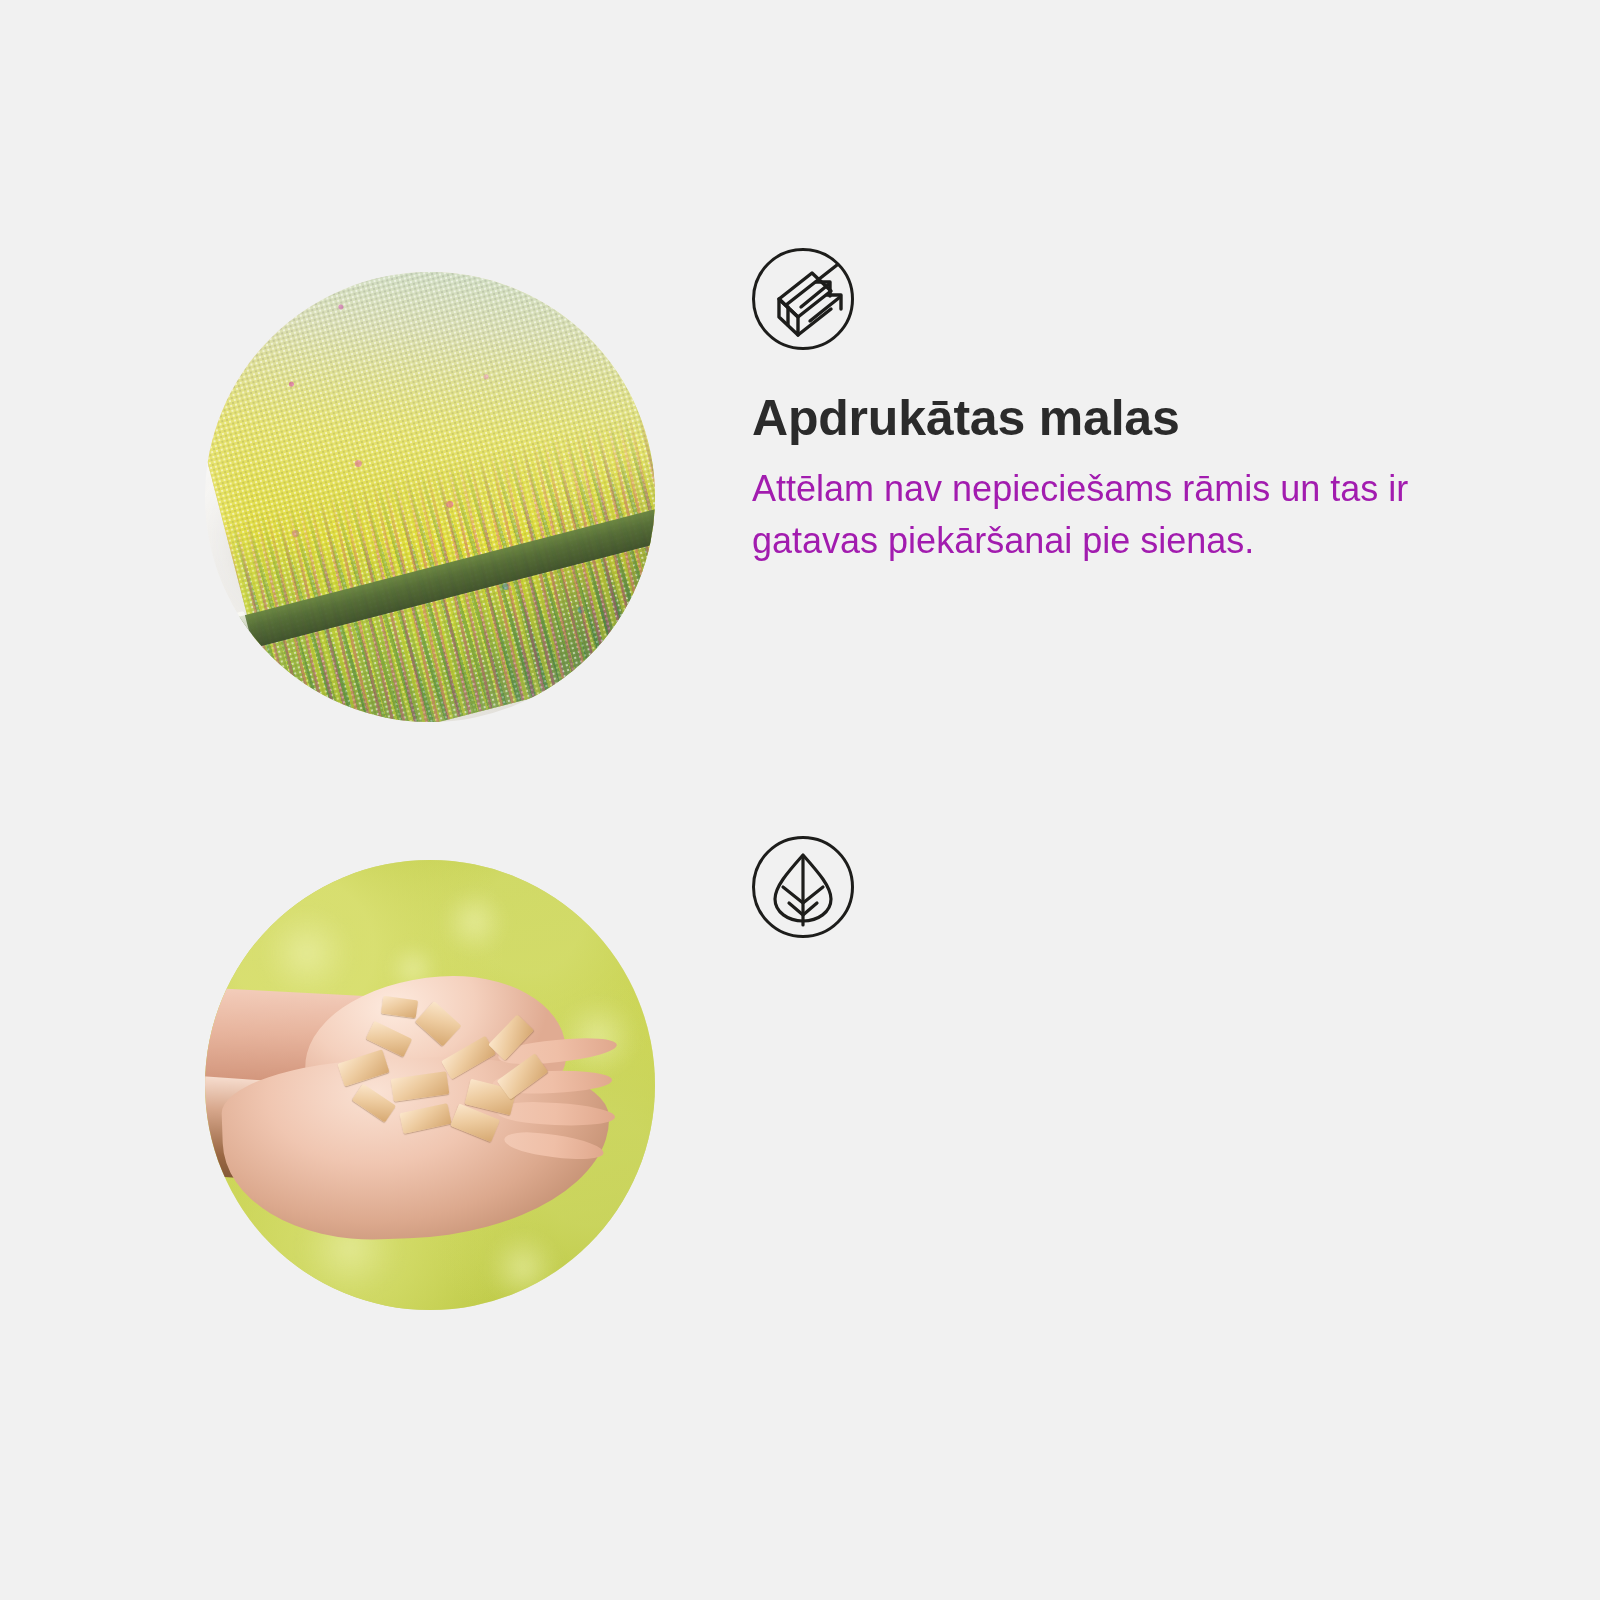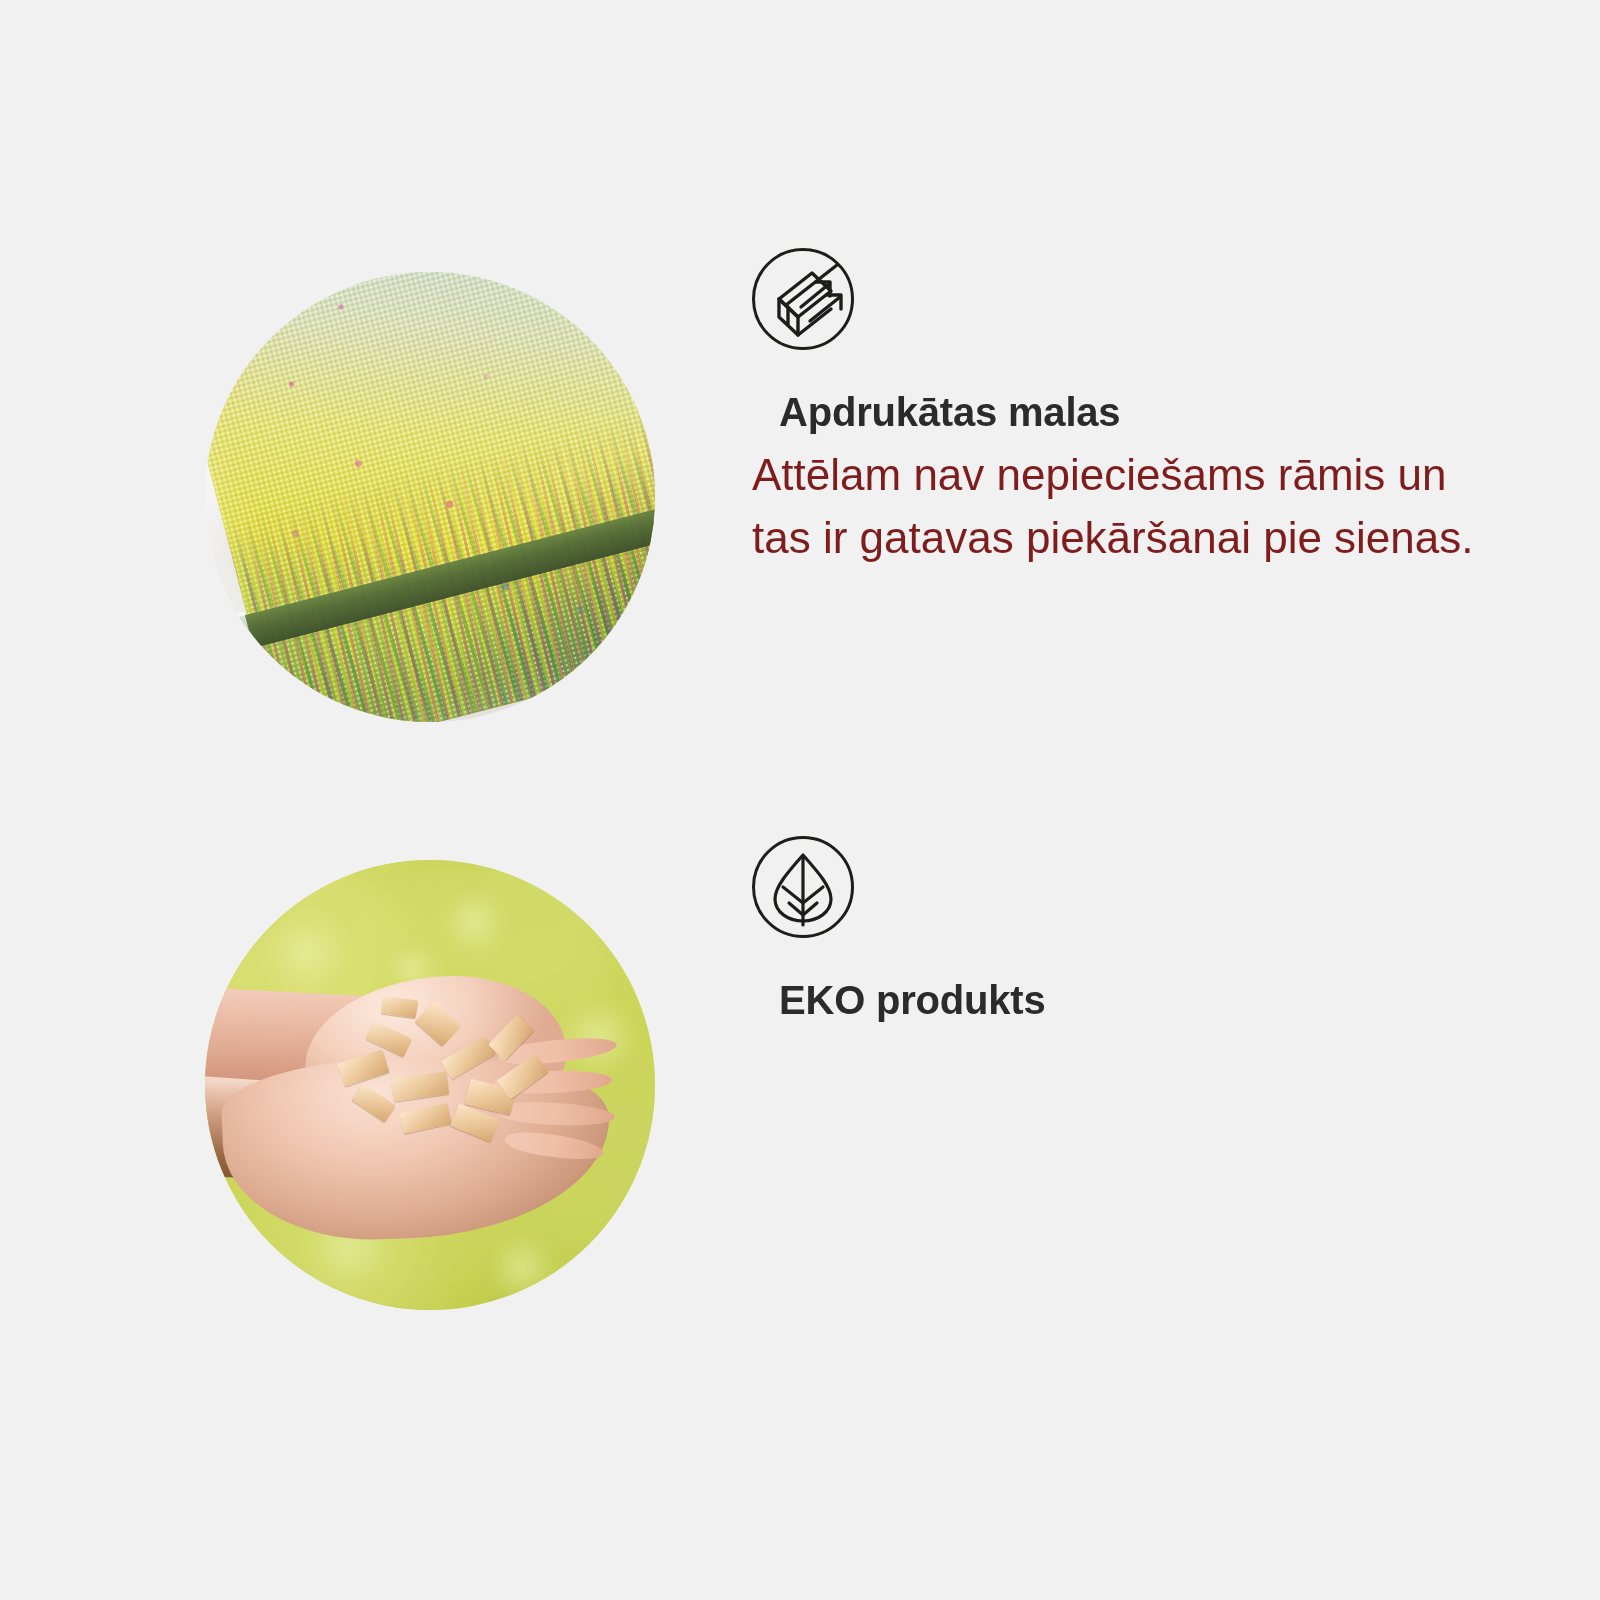--- a/index.html
+++ b/index.html
@@ -276,33 +276,32 @@
     width: 102px;
     height: 102px;
     border: 3px solid #1d1d1b;
     border-radius: 50%;
     display: block;
   }
   .icon-badge svg { display: block; }
 
   .feature-title {
     margin-top: 40px;
-    font-size: 40px;
+    font-size: 50px;
     line-height: 1.12;
     font-weight: 700;
     color: #2b2b2b;
     letter-spacing: -0.2px;
-    margin-left: 27px;
   }
   .feature-desc {
-    margin-top: 8px;
-    font-size: 44px;
+    margin-top: 17px;
+    font-size: 36px;
     line-height: 1.44;
     font-weight: 400;
-    color: #7f1d1d;
+    color: #a21caf;
     max-width: 730px;
   }
 </style>
 </head>
 <body>
 
 <div class="page">
 
   <section class="feature feature-1">
 
@@ -396,17 +395,16 @@
 
             <path d="M48 16 C64 34 76 48 76 60 C76 73 63 82 48 82 C33 82 20 73 20 60 C20 48 32 34 48 16 Z"></path>
 
             <path d="M48 18 L48 86"></path>
 
             <path d="M28 48 L48 64 L68 48"></path>
             <path d="M34 64 L48 76 L62 64"></path>
           </g>
         </svg>
       </span>
-      <h2 class="feature-title">EKO produkts</h2>
     </div>
   </section>
 
 </div>
 
 </body></html>

